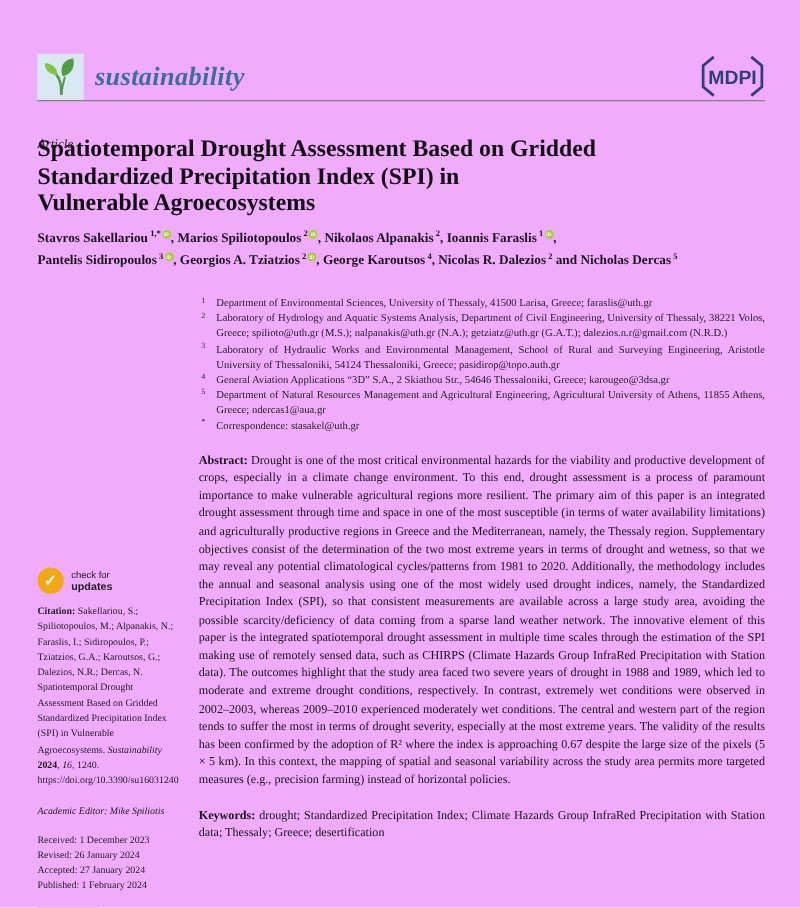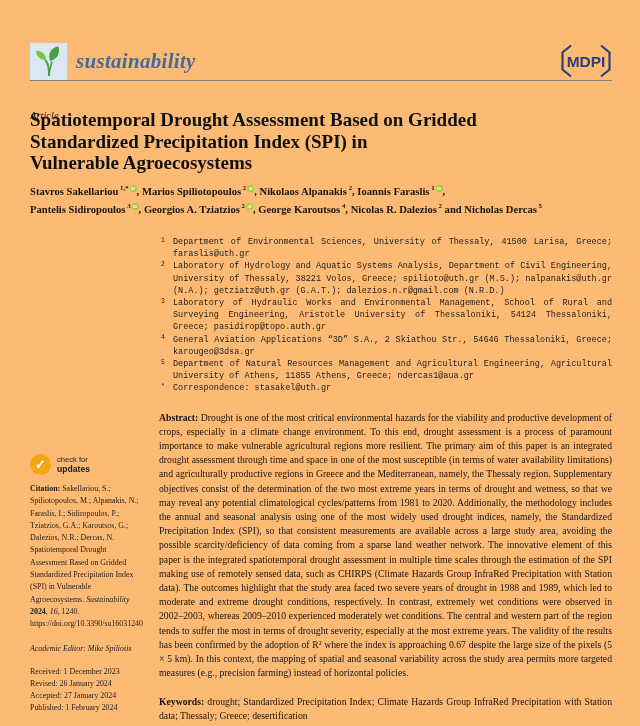--- a/index.html
+++ b/index.html
@@ -1,17 +1,17 @@
 <!DOCTYPE html>
 <html><head>
 <meta charset="utf-8">
 <title>Sustainability Article</title>
 <style>
   html,body{margin:0;padding:0;background:#ffffff;}
-  .page{position:relative;width:640px;height:726px;background:#fdba74;overflow:hidden;
+  .page{position:relative;width:640px;height:726px;background:#f0abfc;overflow:hidden;
         font-family:"Liberation Serif",serif;color:#1b1b1b;}
 
   
   .brand-row{position:absolute;left:30px;right:28px;top:42px;height:38px;
              display:flex;justify-content:space-between;align-items:center;}
   .brand-left{display:flex;align-items:center;gap:9px;}
   .logo-box{width:37px;height:37px;background:#d9e8f2;display:flex;align-items:center;justify-content:center;}
   .journal-name{font-style:italic;font-weight:bold;font-size:21px;color:#3d6d9e;letter-spacing:.3px;}
   .mdpi-logo{display:flex;align-items:flex-start;}
   .rule{position:absolute;left:30px;right:28px;top:80px;border-top:1.8px solid #808080;}
@@ -22,21 +22,21 @@
   .title span{display:block;}
   .authors{position:absolute;left:30px;top:181px;width:585px;
            font-size:10.6px;font-weight:bold;line-height:14px;color:#161616;}
   .authors sup{font-size:6.8px;font-weight:bold;}
   .orcid{display:inline-block;width:7px;height:7px;border-radius:50%;background:#a6ce39;
          color:#fff;font-size:4px;line-height:7px;text-align:center;vertical-align:super;
          margin-left:1px;font-family:"Liberation Sans",sans-serif;font-weight:bold;cursor:pointer;}
 
   
   .main-col{position:absolute;left:159px;top:236px;width:453px;}
-  .aff-row{position:relative;padding-left:14px;font-size:8.5px;line-height:12.2px;text-align:justify;color:#1d1d1d;font-family:Liberation Mono, monospace;}
+  .aff-row{position:relative;padding-left:14px;font-size:8.5px;line-height:12.2px;text-align:justify;color:#1d1d1d;}
   .aff-marker{position:absolute;left:2px;top:-1.5px;font-size:6.4px;}
   .abstract{margin:16px 0 0 0;font-size:9.7px;line-height:14.2px;text-align:justify;color:#151515;}
   .keywords{margin:14px 0 16px 0;font-size:9.7px;line-height:14.2px;text-align:justify;color:#151515;}
 
   
   .sidebar{position:absolute;left:30px;top:454px;width:114px;}
   .check-badge{display:flex;align-items:center;gap:6px;margin:0 0 8px 0;cursor:pointer;}
   .check-circle{width:21px;height:21px;border-radius:50%;background:#f3a712;color:#ffffff;
                 display:flex;align-items:center;justify-content:center;
                 font-size:13px;font-weight:bold;font-family:"Liberation Sans",sans-serif;}

